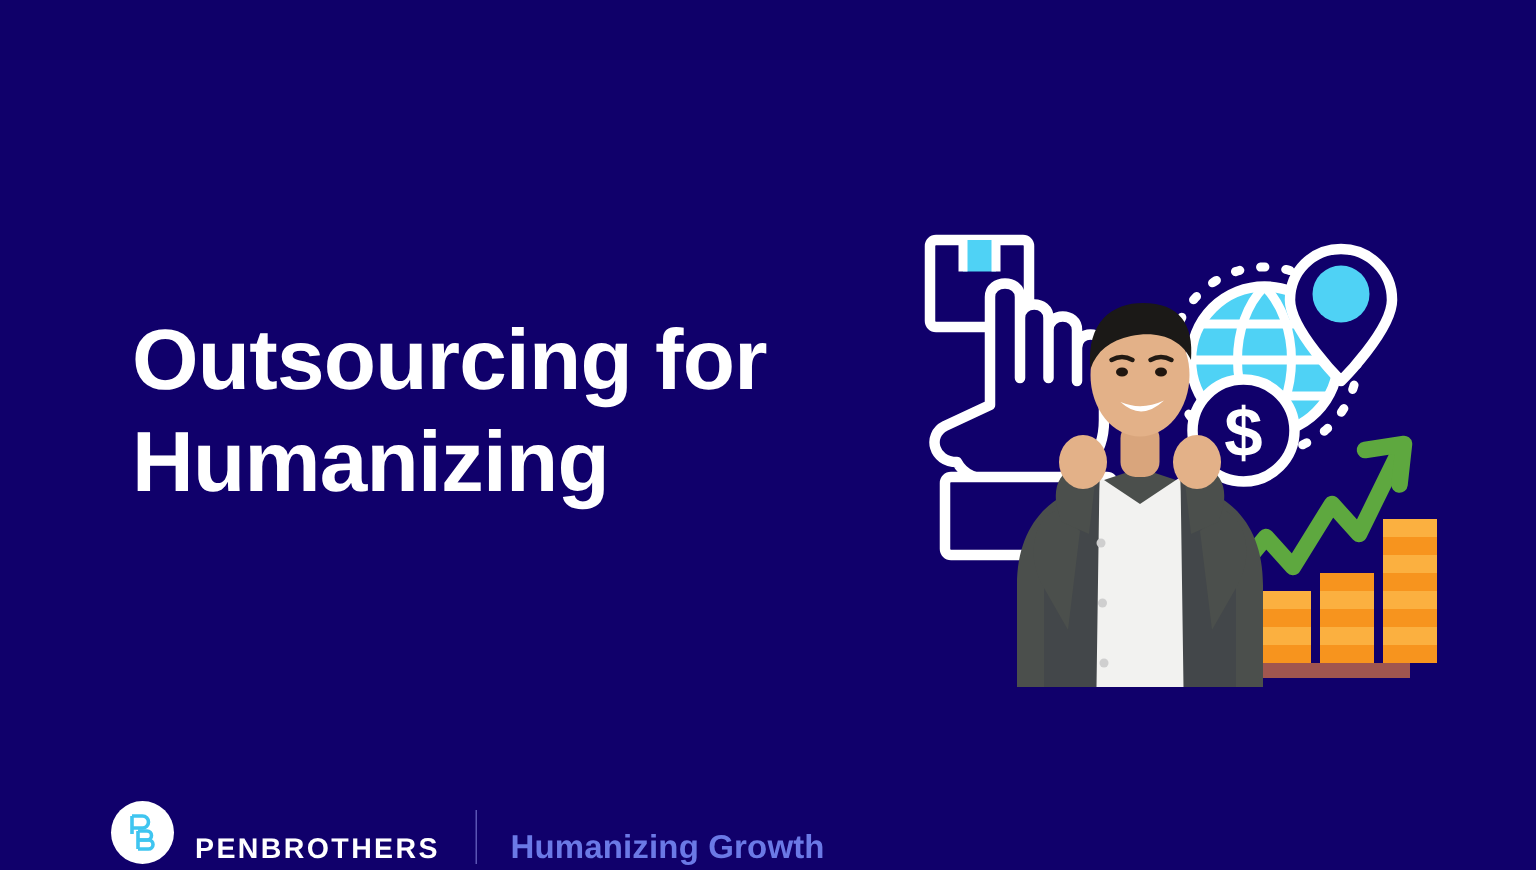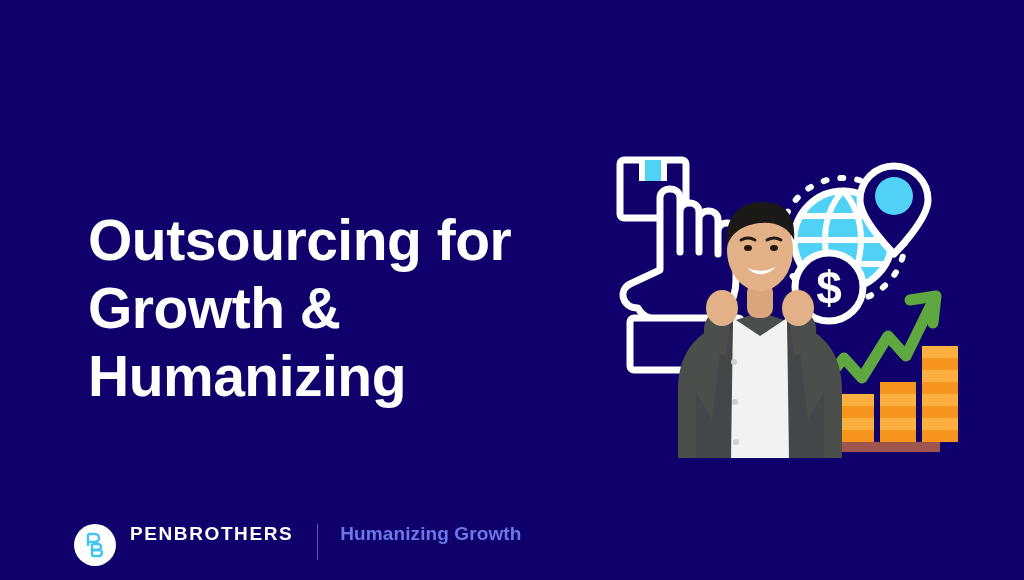--- a/index.html
+++ b/index.html
@@ -36,21 +36,21 @@
     letter-spacing: -0.5px;
   }
   .headline .hl-line { display: block; white-space: nowrap; }
 
   
   .lockup {
     position: absolute;
     left: 74px;
     top: 484px;
     display: flex;
-    align-items: flex-start;
+    align-items: flex-end;
     height: 52px;
   }
   .logo-mark {
     width: 42px;
     height: 42px;
     border-radius: 50%;
     background: #ffffff;
     display: flex;
     align-items: center;
     justify-content: center;
@@ -71,21 +71,21 @@
   .lockup-divider {
     width: 1px;
     height: 36px;
     background: #5a54b4;
     margin: 0 22px 0 24px;
     flex: 0 0 auto;
   }
 
   .tagline {
     color: #6b79e6;
-    font-size: 19px;
+    font-size: 22px;
     font-weight: bold;
     line-height: 1;
     white-space: nowrap;
     letter-spacing: 0.1px;
   }
 
   
   .art {
     position: absolute;
     left: 600px;
@@ -95,21 +95,20 @@
   }
   .art svg { display: block; }
 </style>
 </head>
 <body>
 
 <div class="banner">
 
   <h1 class="headline">
     <span class="hl-line">Outsourcing for</span>
-    <span class="hl-line">Growth &amp;</span>
     <span class="hl-line">Humanizing</span>
   </h1>
 
   <div class="art">
     <svg width="420" height="330" viewBox="0 0 420 330" xmlns="http://www.w3.org/2000/svg">
 
       <g>
 
         <g fill="none" stroke="#ffffff" stroke-width="6" stroke-linecap="round" stroke-dasharray="3 14">
           <circle cx="243" cy="100" r="62"></circle>

